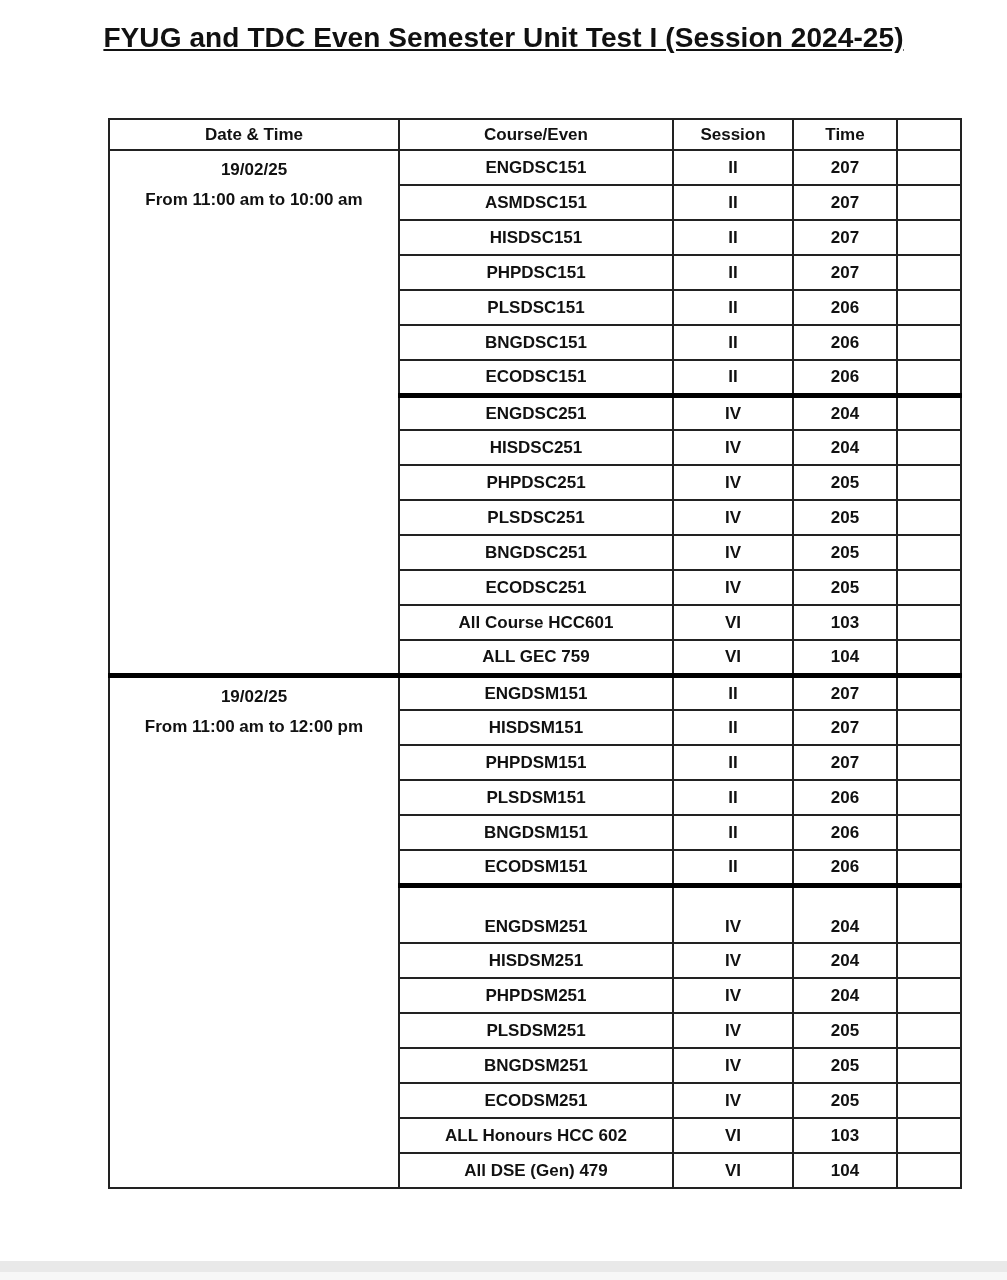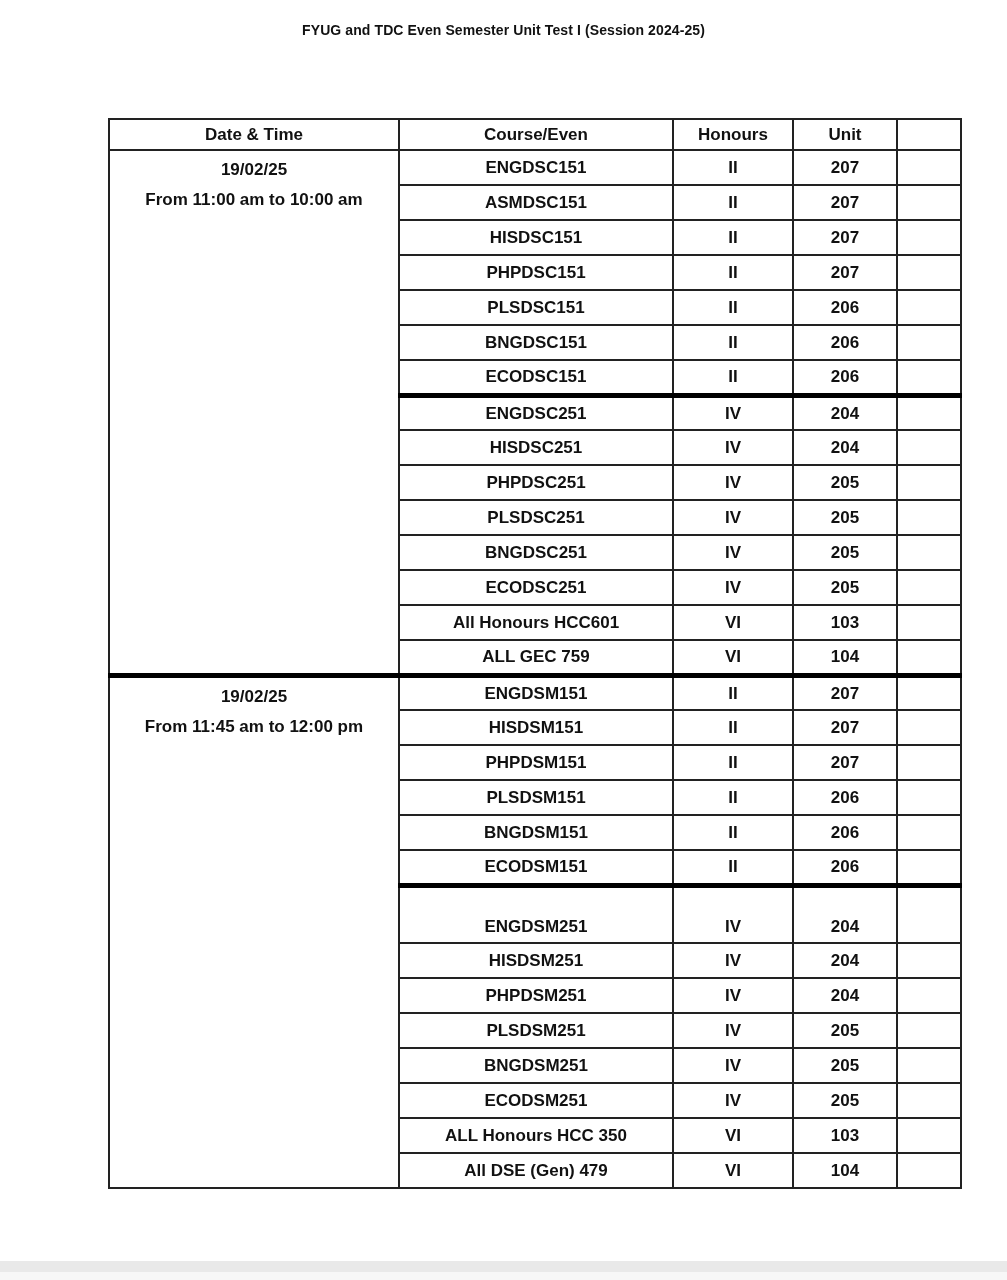--- a/index.html
+++ b/index.html
@@ -16,24 +16,25 @@
     overflow: hidden;
     color: #1a1a1a;
   }
   .doc-title {
     position: absolute;
     top: 22px;
     left: 0;
     right: 0;
     margin: 0;
     text-align: center;
-    font-size: 14px;
+    font-size: 28px;
     font-weight: 700;
     color: #111111;
     letter-spacing: 0.1px;
+    text-decoration: underline;
   }
   table.schedule {
     position: absolute;
     left: 108px;
     top: 118px;
     width: 852px;
     border-collapse: collapse;
     table-layout: fixed;
   }
   table.schedule th,
@@ -87,22 +88,22 @@
       <col style="width:290px">
       <col style="width:274px">
       <col style="width:120px">
       <col style="width:104px">
       <col style="width:64px">
     </colgroup>
     <thead>
       <tr>
         <th>Date &amp; Time</th>
         <th>Course/Even</th>
-        <th>Honours</th>
-        <th>Unit</th>
+        <th>Session</th>
+        <th>Time</th>
         <th></th>
       </tr>
     </thead>
     <tbody id="schedule-body">
         <tr>
           <td class="date-cell" rowspan="15">
             <div>19/02/25</div>
             <div>From 11:00 am to 10:00 am</div>
           </td>
           <td class="course-cell">ENGDSC151</td>
@@ -176,35 +177,35 @@
           <td class="room-cell">205</td>
           <td class="empty-cell"></td>
         </tr>
         <tr>
           <td class="course-cell">ECODSC251</td>
           <td class="semester-cell">IV</td>
           <td class="room-cell">205</td>
           <td class="empty-cell"></td>
         </tr>
         <tr>
-          <td class="course-cell">All Honours HCC601</td>
+          <td class="course-cell">All Course HCC601</td>
           <td class="semester-cell">VI</td>
           <td class="room-cell">103</td>
           <td class="empty-cell"></td>
         </tr>
         <tr>
           <td class="course-cell">ALL GEC 759</td>
           <td class="semester-cell">VI</td>
           <td class="room-cell">104</td>
           <td class="empty-cell"></td>
         </tr>
         <tr>
           <td class="date-cell block-sep" rowspan="14">
             <div>19/02/25</div>
-            <div>From 11:45 am to 12:00 pm</div>
+            <div>From 11:00 am to 12:00 pm</div>
           </td>
           <td class="course-cell block-sep">ENGDSM151</td>
           <td class="semester-cell block-sep">II</td>
           <td class="room-cell block-sep">207</td>
           <td class="empty-cell block-sep"></td>
         </tr>
         <tr>
           <td class="course-cell">HISDSM151</td>
           <td class="semester-cell">II</td>
           <td class="room-cell">207</td>
@@ -264,21 +265,21 @@
           <td class="room-cell">205</td>
           <td class="empty-cell"></td>
         </tr>
         <tr>
           <td class="course-cell">ECODSM251</td>
           <td class="semester-cell">IV</td>
           <td class="room-cell">205</td>
           <td class="empty-cell"></td>
         </tr>
         <tr>
-          <td class="course-cell">ALL Honours HCC 350</td>
+          <td class="course-cell">ALL Honours HCC 602</td>
           <td class="semester-cell">VI</td>
           <td class="room-cell">103</td>
           <td class="empty-cell"></td>
         </tr>
         <tr>
           <td class="course-cell">All DSE (Gen) 479</td>
           <td class="semester-cell">VI</td>
           <td class="room-cell">104</td>
           <td class="empty-cell"></td>
         </tr>

